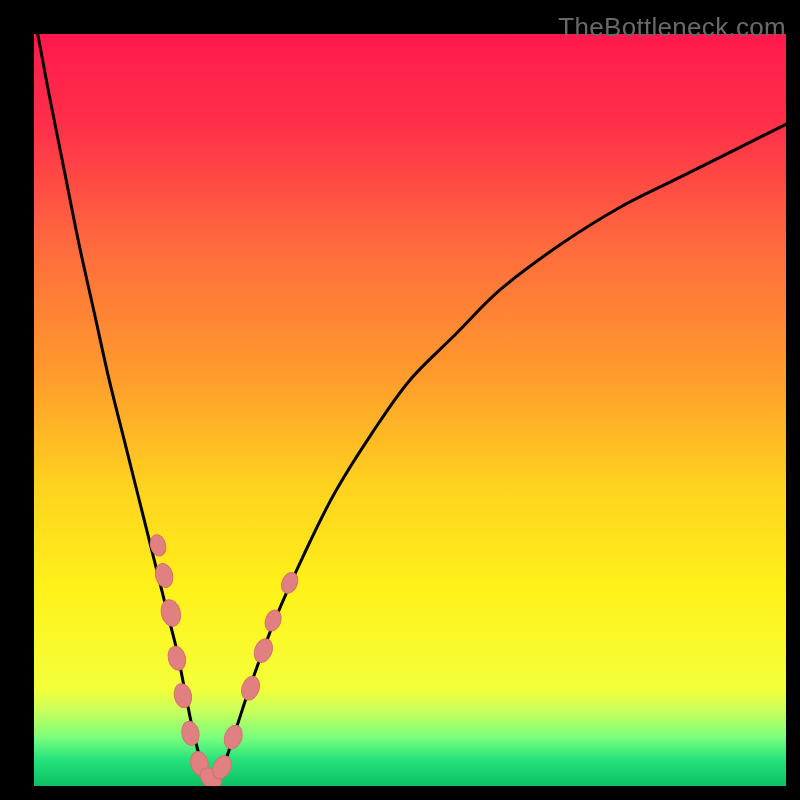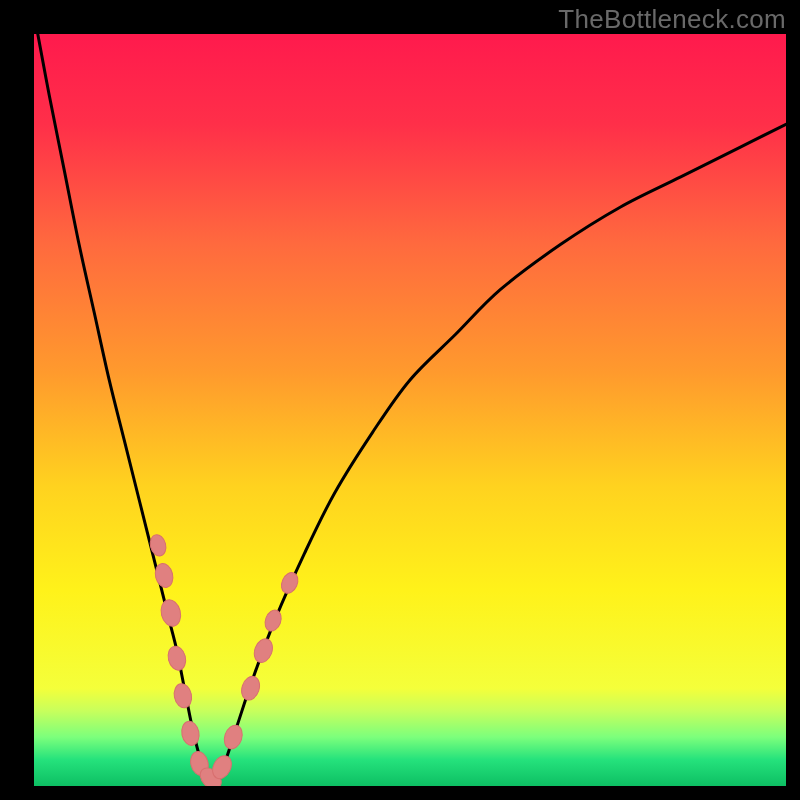--- a/index.html
+++ b/index.html
@@ -57,14 +57,14 @@
           <ellipse cx="176.72" cy="744.48" rx="8.549999999999999" ry="12.15" fill="#e08080" stroke="#d86f6f" stroke-width="1" transform="rotate(135 176.72 744.48)"></ellipse>
           <ellipse cx="188" cy="733.2" rx="8.549999999999999" ry="12.15" fill="#e08080" stroke="#d86f6f" stroke-width="1" transform="rotate(26.565051177078068 188 733.2)"></ellipse>
           <ellipse cx="199.28" cy="703.12" rx="8.549999999999999" ry="12.15" fill="#e08080" stroke="#d86f6f" stroke-width="1" transform="rotate(18.43494882292204 199.28 703.12)"></ellipse>
           <ellipse cx="216.57600000000002" cy="654.24" rx="8.549999999999999" ry="12.15" fill="#e08080" stroke="#d86f6f" stroke-width="1" transform="rotate(18.434948822921953 216.57600000000002 654.24)"></ellipse>
           <ellipse cx="229.35999999999999" cy="616.64" rx="8.549999999999999" ry="12.15" fill="#e08080" stroke="#d86f6f" stroke-width="1" transform="rotate(20.556045219583467 229.35999999999999 616.64)"></ellipse>
           <ellipse cx="239.136" cy="586.56" rx="7.6" ry="10.8" fill="#e08080" stroke="#d86f6f" stroke-width="1" transform="rotate(20.556045219583467 239.136 586.56)"></ellipse>
           <ellipse cx="255.68" cy="548.96" rx="7.6" ry="10.8" fill="#e08080" stroke="#d86f6f" stroke-width="1" transform="rotate(23.962488974578164 255.68 548.96)"></ellipse>
         </g>
     </svg>
   </div>
-  <div class="watermark" style="right: 14px; top: 4px;">TheBottleneck.com</div>
+  <div class="watermark" style="right: 14px; top: 12px;">TheBottleneck.com</div>
 </div>
 
 </body></html>

